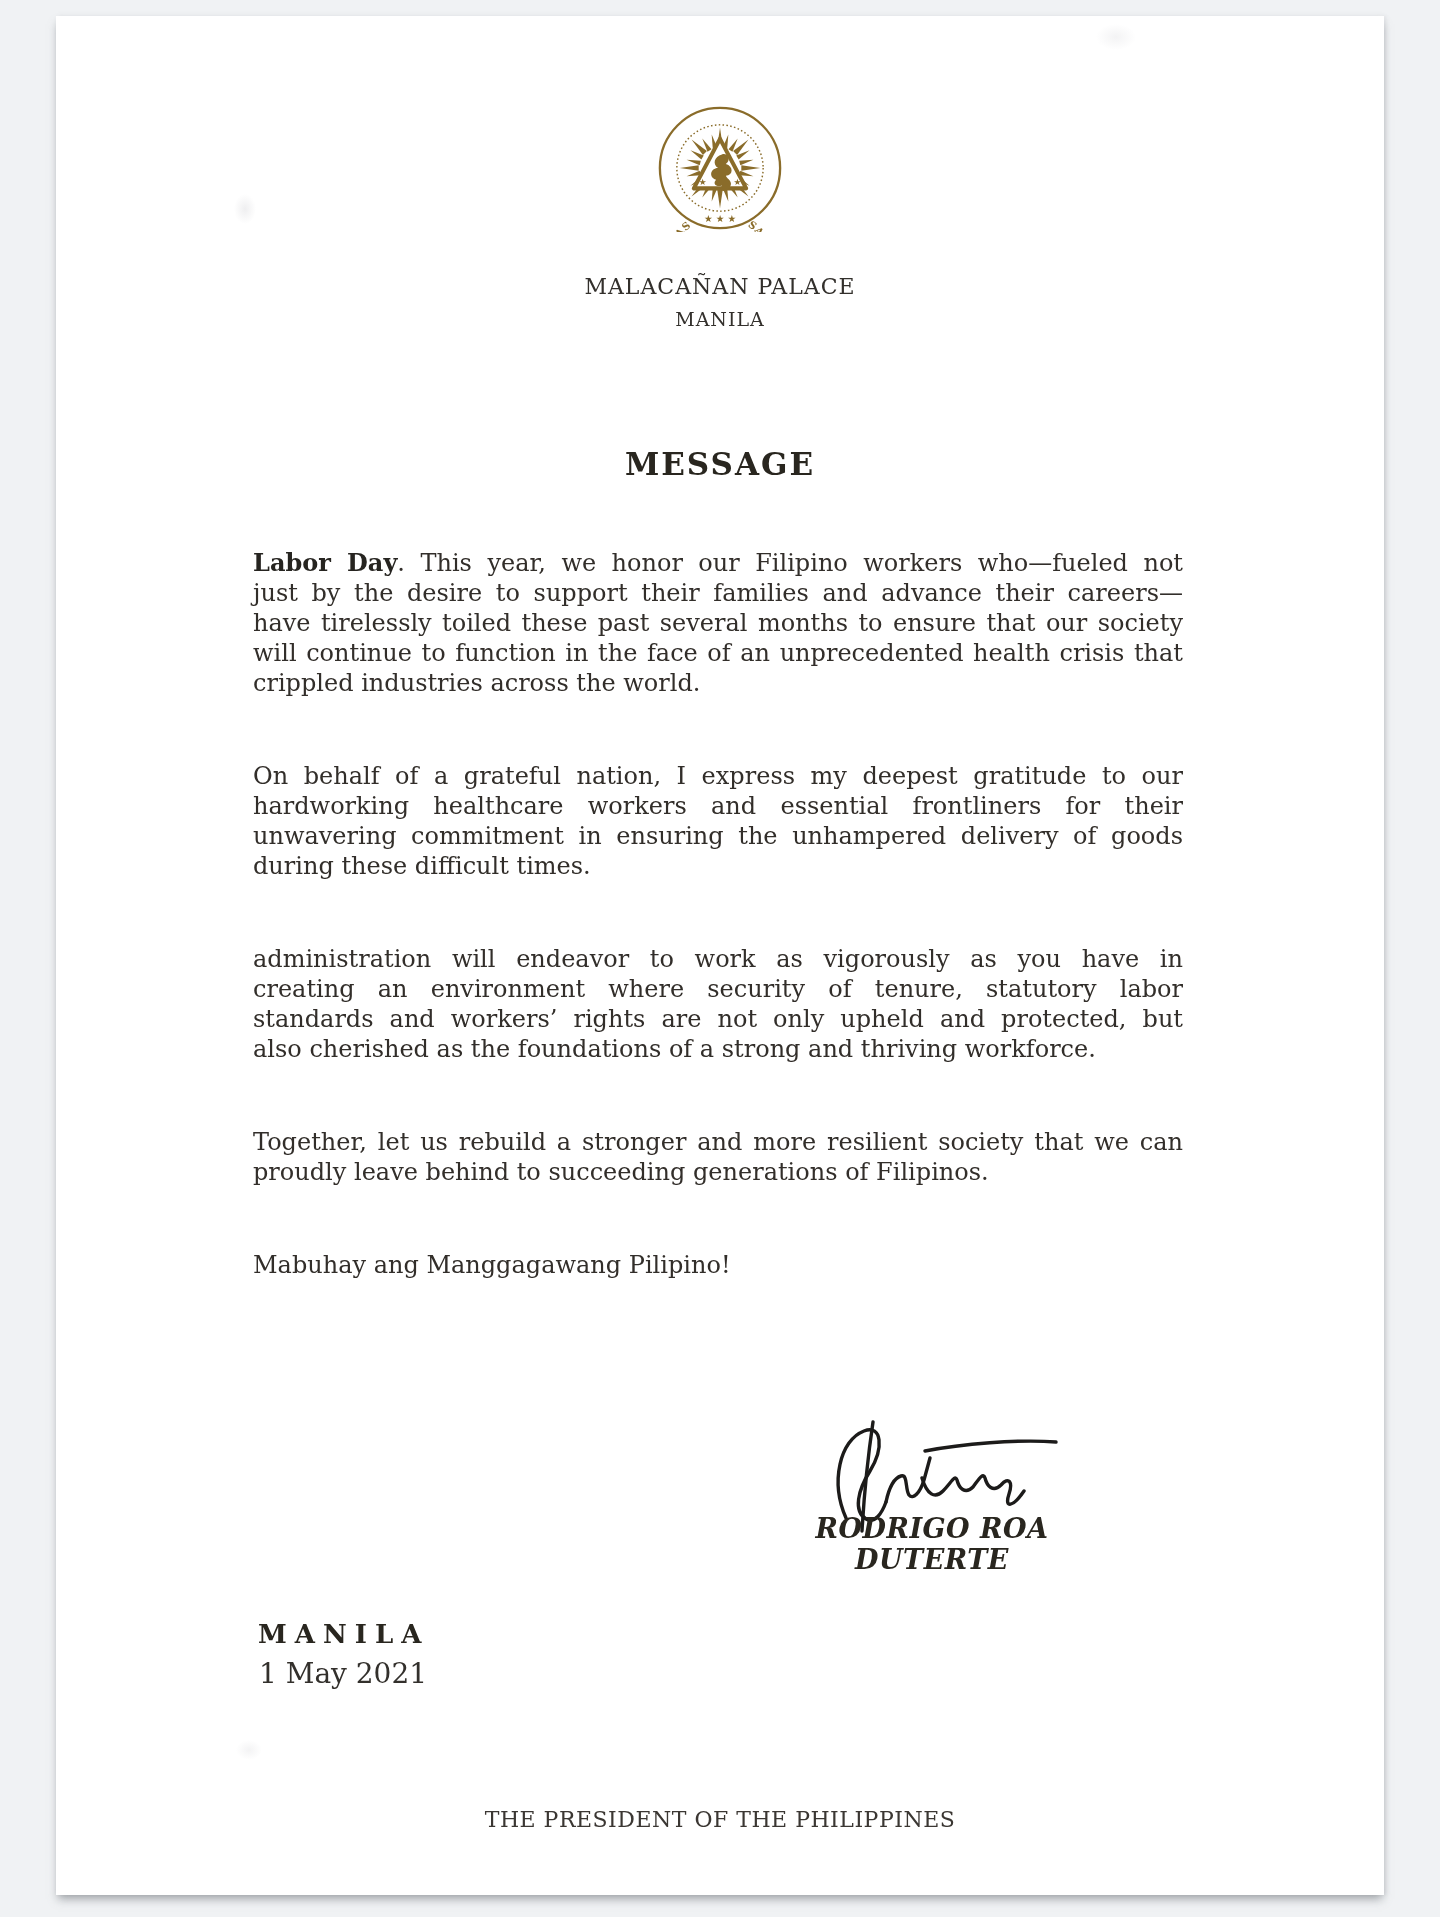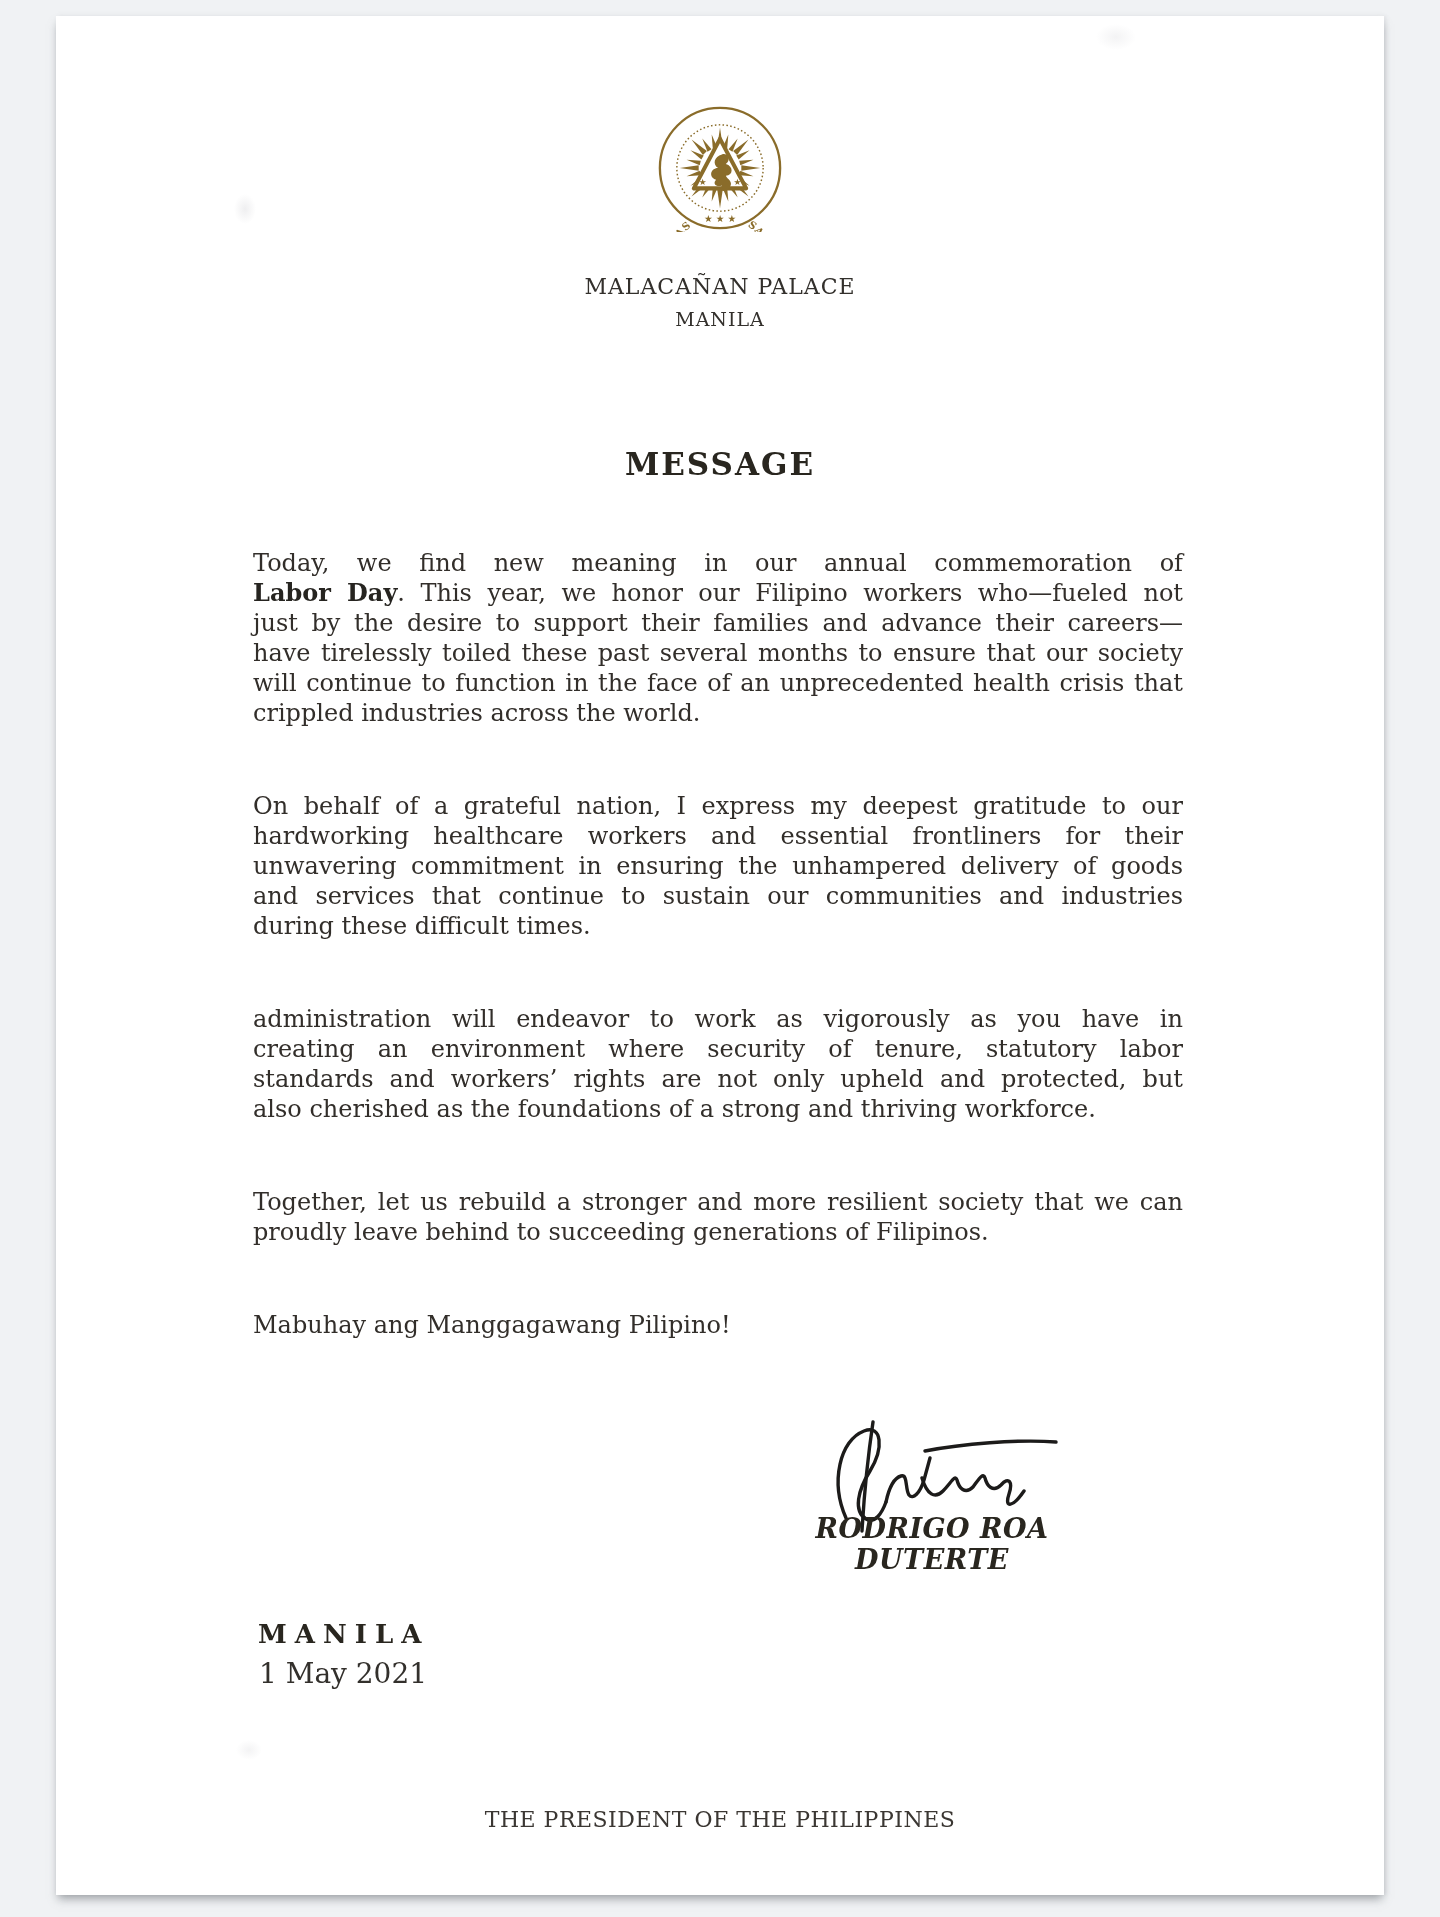--- a/index.html
+++ b/index.html
@@ -86,32 +86,30 @@
     <text x="84" y="84" text-anchor="middle" font-size="9" fill="#8a6c2a">★</text>
   </svg>
 
   <div class="palace">MALACAÑAN PALACE</div>
   <div class="city">MANILA</div>
 
   <div class="title">MESSAGE</div>
 
   <div class="body">
       <div class="para">
-        <div class="line">Today, we find new meaning in our annual commemoration of</div>
         <div class="line"><b>Labor Day</b>. This year, we honor our Filipino workers who—fueled not</div>
         <div class="line">just by the desire to support their families and advance their careers—</div>
         <div class="line">have tirelessly toiled these past several months to ensure that our society</div>
         <div class="line">will continue to function in the face of an unprecedented health crisis that</div>
         <div class="line last">crippled industries across the world.</div>
       </div>
       <div class="para">
         <div class="line">On behalf of a grateful nation, I express my deepest gratitude to our</div>
         <div class="line">hardworking healthcare workers and essential frontliners for their</div>
         <div class="line">unwavering commitment in ensuring the unhampered delivery of goods</div>
-        <div class="line">and services that continue to sustain our communities and industries</div>
         <div class="line last">during these difficult times.</div>
       </div>
       <div class="para">
         <div class="line">administration will endeavor to work as vigorously as you have in</div>
         <div class="line">creating an environment where security of tenure, statutory labor</div>
         <div class="line">standards and workers’ rights are not only upheld and protected, but</div>
         <div class="line last">also cherished as the foundations of a strong and thriving workforce.</div>
       </div>
       <div class="para">
         <div class="line">Together, let us rebuild a stronger and more resilient society that we can</div>

